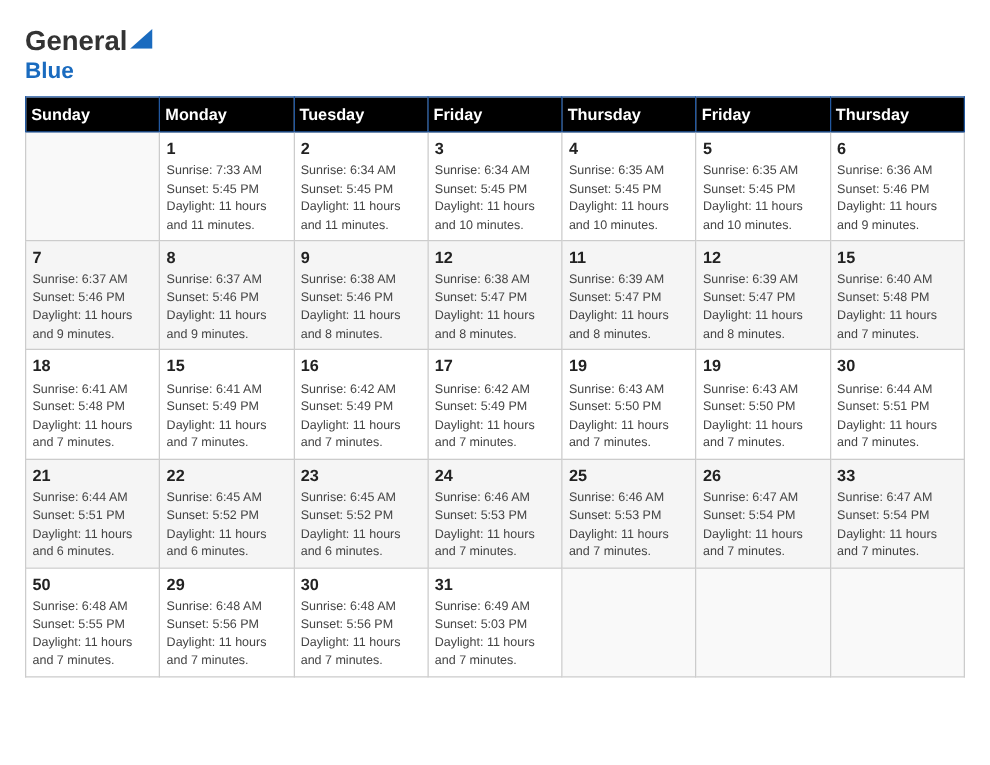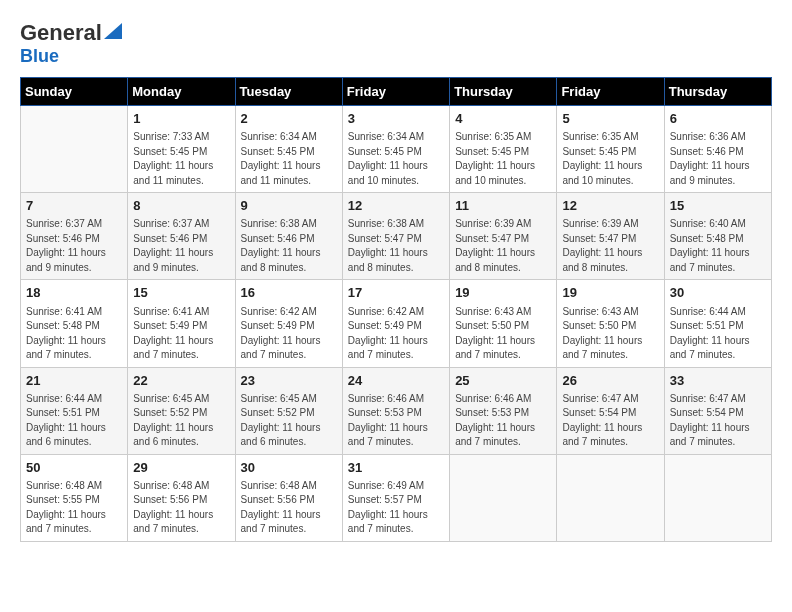--- a/index.html
+++ b/index.html
@@ -243,20 +243,20 @@
         <td>
           <span class="day-number">29</span>
           <div class="cell-info"><span>Sunrise: 6:48 AM</span><br><span>Sunset: 5:56 PM</span><br><span>Daylight: 11 hours</span><br><span>and 7 minutes.</span></div>
         </td>
         <td>
           <span class="day-number">30</span>
           <div class="cell-info"><span>Sunrise: 6:48 AM</span><br><span>Sunset: 5:56 PM</span><br><span>Daylight: 11 hours</span><br><span>and 7 minutes.</span></div>
         </td>
         <td>
           <span class="day-number">31</span>
-          <div class="cell-info"><span>Sunrise: 6:49 AM</span><br><span>Sunset: 5:57 PM</span><br><span>Daylight: 11 hours</span><br><span>and 7 minutes.</span></div>
+          <div class="cell-info"><span>Sunrise: 6:49 AM</span><br><span>Sunset: 5:03 PM</span><br><span>Daylight: 11 hours</span><br><span>and 7 minutes.</span></div>
         </td>
         <td class="empty-cell"></td>
         <td class="empty-cell"></td>
         <td class="empty-cell"></td>
       </tr>
     </tbody>
 </table>
 
 </body></html>

